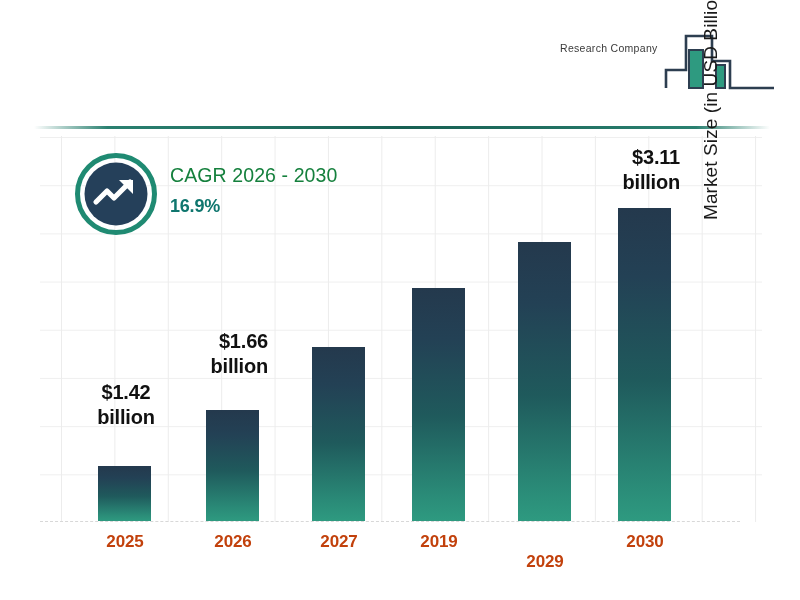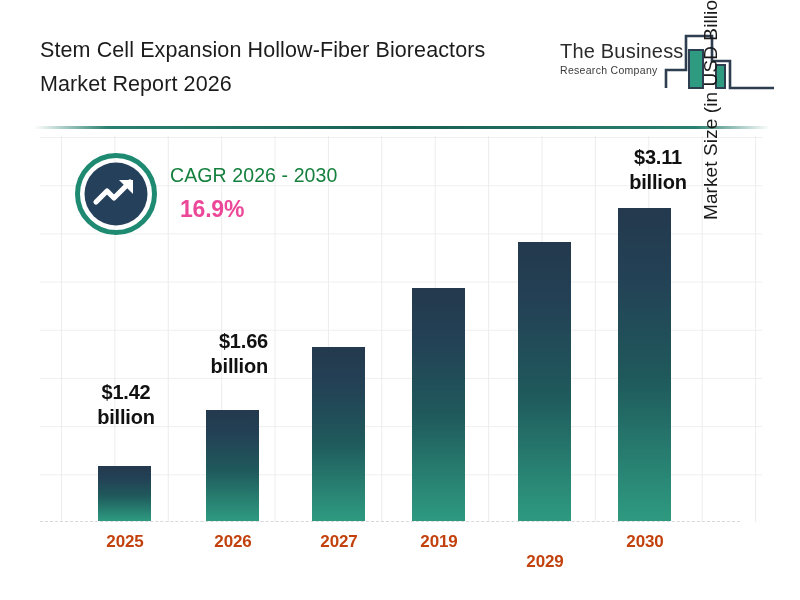--- a/index.html
+++ b/index.html
@@ -183,40 +183,37 @@
     top: 12px;
     font-size: 19.5px;
     color: #15803d;
     white-space: nowrap;
     letter-spacing: 0.1px;
   }
   #cagr-value {
     position: absolute;
     left: 96px;
     top: 44px;
-    font-size: 23px;
+    font-size: 18px;
     font-weight: bold;
-    color: #ec4899;
+    color: #0f766e;
     white-space: nowrap;
     letter-spacing: -0.2px;
-    margin-left: 10px;
   }
 </style>
 </head>
 <body>
 
 <div id="page">
 
   <div id="header">
 
-    <div id="title">Stem Cell Expansion Hollow-Fiber Bioreactors Market Report 2026</div>
 
     <div id="logo">
       <div id="logo-text">
-        <div id="logo-line1">The Business</div>
         <div id="logo-line2">Research Company</div>
       </div>
       <div id="logo-mark">
         <svg width="112" height="66" viewBox="0 0 112 66" xmlns="http://www.w3.org/2000/svg">
 
           <path d="M2 60 L2 42 L22 42 L22 8 L48 8 L48 33 L66 33 L66 60 L110 60" fill="none" stroke="#2d3e50" stroke-width="2.6" stroke-linejoin="miter" stroke-linecap="butt"></path>
 
           <rect x="25" y="22" width="14" height="38" fill="#2e9a80" stroke="#2d3e50" stroke-width="2"></rect>
           <rect x="52" y="37" width="9" height="23" fill="#2e9a80" stroke="#2d3e50" stroke-width="2"></rect>
         </svg>
@@ -237,21 +234,21 @@
       </div>
       <div class="bar" style="left: 166px; width: 53px; height: 111px;"></div>
       <div class="bar-label" style="left: 160px; top: 193px; width: 68px; text-align: right;">
         <div>$1.66</div>
         <div>billion</div>
       </div>
       <div class="bar" style="left: 272px; width: 53px; height: 174px;"></div>
       <div class="bar" style="left: 372px; width: 53px; height: 233px;"></div>
       <div class="bar" style="left: 478px; width: 53px; height: 279px;"></div>
       <div class="bar" style="left: 578px; width: 53px; height: 313px;"></div>
-      <div class="bar-label" style="left: 584px; top: 9px; width: 68px;">
+      <div class="bar-label" style="left: 572px; top: 9px; width: 68px; text-align: right;">
         <div>$3.11</div>
         <div>billion</div>
       </div>
     </div>
 
   <div id="y-axis-title">Market Size (in USD Billion)</div>
 
   <div id="cagr">
     <div id="cagr-circle">
       <svg width="84" height="84" viewBox="0 0 84 84" xmlns="http://www.w3.org/2000/svg">

